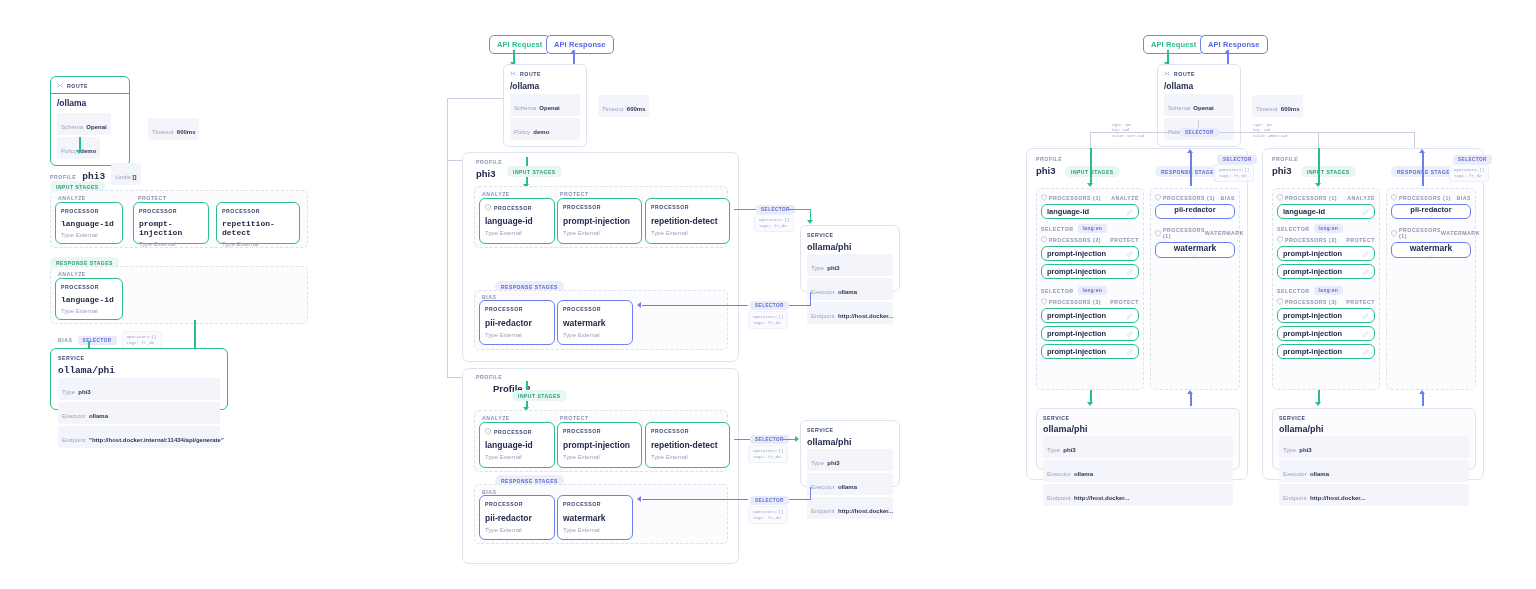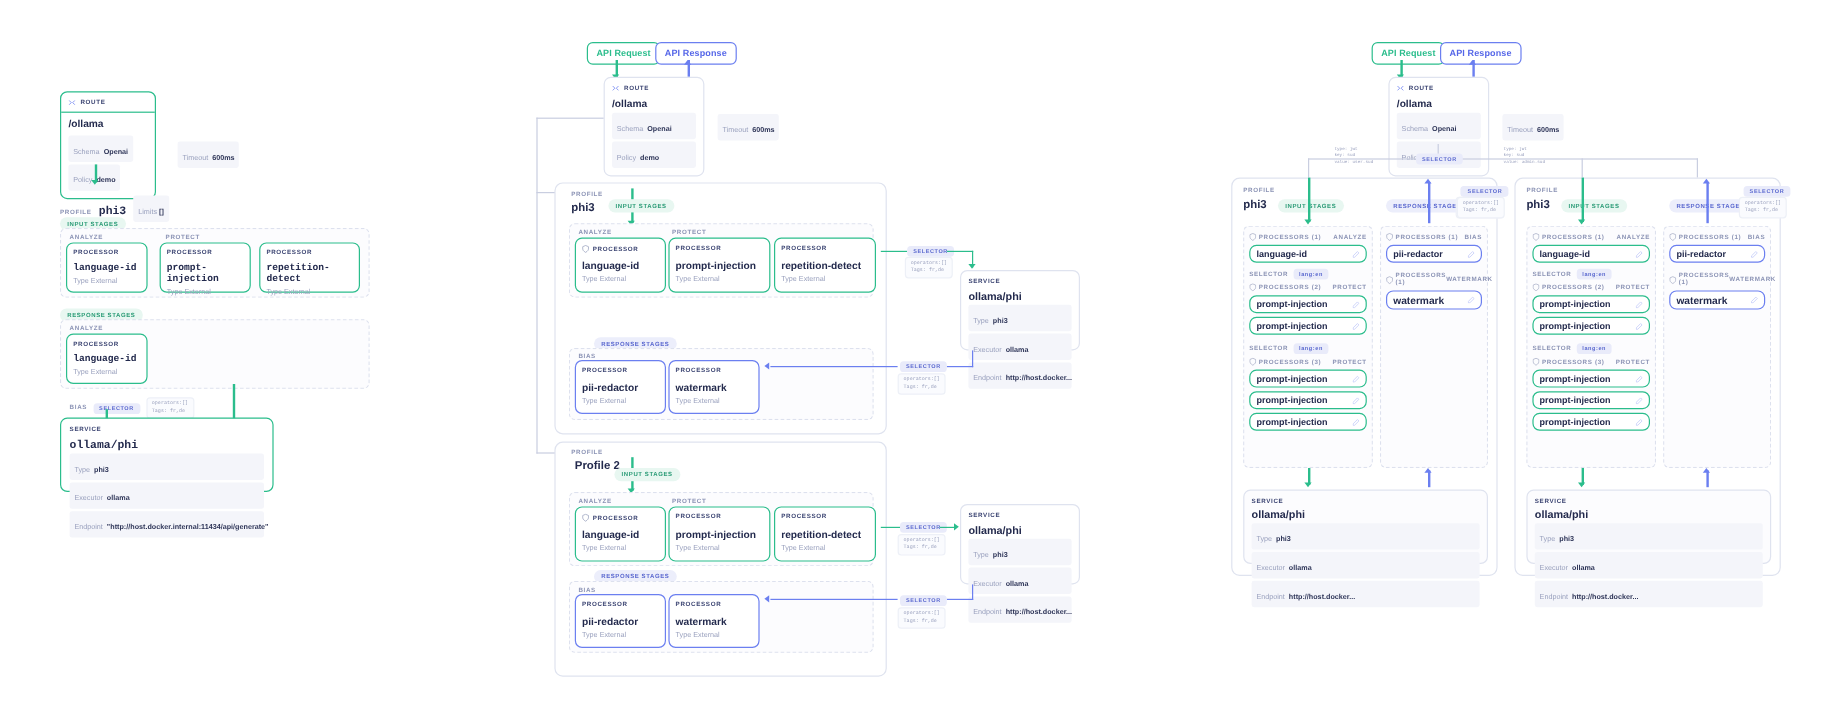--- a/index.html
+++ b/index.html
@@ -21,21 +21,21 @@
     background: #fff; color: #2bbd8c;
     font-size: 7.5px; font-weight: bold; letter-spacing: .1px;
     padding: 4px 7px; white-space: nowrap;
   }
   .pill.blue { border-color: #6b7ff0; color: #5566e8; }
 
   .card {
     background: #fff; border: 1px solid #e4e7f2; border-radius: 6px;
   }
   .card.green { border: 1.4px solid #2bbd8c; }
-  .card.blue  { border: 1.4px solid #6b7ff0; }
+  .card.blue  { border: 1.4px solid #6b7ff0; flex-direction: column; }
   .card.grey  { border: 1px solid #dfe3ef; }
 
   .tag {
     font-size: 5.2px; font-weight: bold; letter-spacing: .55px;
     color: #3b4472; text-transform: uppercase;
   }
   .tag.mut { color: #8b93b5; }
 
   .title-mono {
     font-family: "Liberation Mono", monospace;
@@ -277,21 +277,21 @@
   <div class="ln b abs" style="left:810px;top:292px;width:1.4px;height:14px;"></div>
   <div class="ln b abs" style="left:789px;top:305px;width:22px;height:1.4px;"></div>
   <div class="abs sel-chip" style="left:750px;top:301px;">SELECTOR</div>
   <div class="abs sel-note" style="left:748px;top:311px;white-space:pre;">operators:[]
 Tags: fr,de</div>
   <div class="ln b abs" style="left:642px;top:305px;width:106px;height:1.4px;"></div>
   <div class="arw left-b abs" style="left:637px;top:302px;"></div>
 
   <div class="abs card grey" style="left:462px;top:368px;width:277px;height:196px;border-radius:7px;"></div>
   <div class="abs tag mut" style="left:476px;top:374px;">PROFILE</div>
-  <div class="abs title-sans" style="left:479px;top:383px;">Profile 2</div>
+  <div class="abs title-sans" style="left:493px;top:383px;">Profile 2</div>
   <div class="abs stage-chip" style="left:512px;top:390px;">INPUT STAGES</div>
   <div class="ln abs" style="left:526px;top:381px;width:1.6px;height:9px;"></div>
   <div class="ln abs" style="left:526px;top:401px;width:1.6px;height:8px;"></div>
   <div class="arw down-g abs" style="left:523px;top:407px;"></div>
 
   <div class="abs group" style="left:474px;top:410px;width:254px;height:62px;"></div>
   <div class="abs tag mut" style="left:482px;top:415px;">analyze</div>
   <div class="abs tag mut" style="left:560px;top:415px;">protect</div>
   <div class="abs card green" style="left:479px;top:422px;width:76px;height:46px;padding:5px;">
     <div style="display:flex;align-items:center;gap:3px;">

